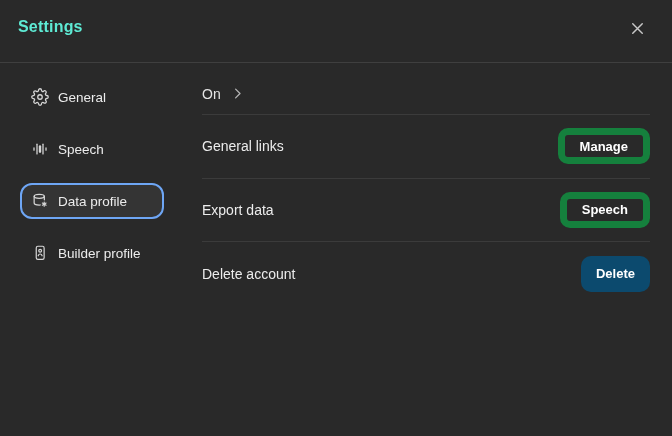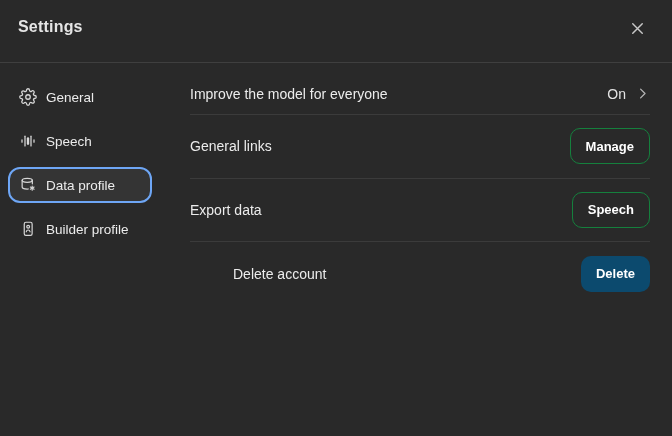--- a/index.html
+++ b/index.html
@@ -12,60 +12,60 @@
   }
   .dialog { width: 672px; height: 436px; display: flex; flex-direction: column; }
 
   
   .header {
     height: 63px; flex: 0 0 63px;
     display: flex; align-items: center; justify-content: space-between;
     padding: 0 22px 9px 18px;
     border-bottom: 1px solid #3f3f3f;
   }
-  .title { color: #e5e5e5; font-size: 16px; font-weight: 700; letter-spacing: .2px; }
+  .title { color: #5eead4; font-size: 16px; font-weight: 700; letter-spacing: .2px; }
   .close-btn {
     background: none; border: none; cursor: pointer;
     width: 26px; height: 26px; display: flex; align-items: center; justify-content: center;
     padding: 0; margin-top: 4px;
   }
 
   
   .body { flex: 1; display: flex; min-height: 0; }
 
   
-  .sidebar { width: 152px; flex: 0 0 152px; padding: 16px 0 0 8px; display: flex; flex-direction: column; gap: 8px; }
+  .sidebar { width: 152px; flex: 0 0 152px; padding: 16px 0 0 8px; display: flex; flex-direction: column; gap: 16px; margin-left: 12px; }
   .side-item {
     height: 36px; width: 144px;
     display: flex; align-items: center; gap: 9px;
     padding: 0 9px; border-radius: 12px;
     border: 2px solid transparent;
     font-size: 13.5px; color: #ececec; cursor: pointer;
   }
   .side-item.selected { background: #343434; border-color: #6ea6f5; }
   .side-item svg { flex: 0 0 18px; }
 
   
   .main { flex: 1; padding: 10px 22px 0 38px; display: flex; flex-direction: column; }
   .row {
     display: flex; align-items: center; justify-content: space-between;
     border-bottom: 1px solid #3b3b3b;
   }
   .row-first { height: 42px; }
   .row-btn { height: 63.5px; }
-  .row-last { border-bottom: none; margin-left: 43px; }
+  .row-last { border-bottom: none; }
   .row-label { font-size: 14px; color: #ececec; }
   .row-value { display: flex; align-items: flex-start; gap: 9px; font-size: 14px; color: #e3e3e3; cursor: pointer; }
 
   .btn {
     height: 36px; padding: 0 15px; border-radius: 10px;
     font-family: inherit; font-size: 13px; font-weight: 700;
     cursor: pointer; color: #ffffff;
   }
-  .btn-outline { background: transparent; border: 1px solid #15803d; }
+  .btn-outline { background: transparent; border: 7px solid #15803d; }
   .btn-danger { background: #0c4a6e; border: none; }
 
   svg { display: block; }
 </style>
 </head>
 <body>
 
 <div class="dialog">
 
   <div class="header">
@@ -121,21 +121,20 @@
         </svg>
         <span>Builder profile</span>
       </div>
 
 
     </nav>
 
     <div class="main">
 
       <div class="row row-first">
-        <span class="row-label">Improve the model for everyone</span>
         <span class="row-value">
           <span>On</span>
           <svg width="15" height="15" viewBox="0 0 24 24" fill="none" stroke="#b4b4b4" stroke-width="2.1" stroke-linecap="round" stroke-linejoin="round">
             <polyline points="9 5 16 12 9 19"></polyline>
           </svg>
         </span>
       </div>
 
       <div class="row row-btn">
         <span class="row-label">General links</span>

